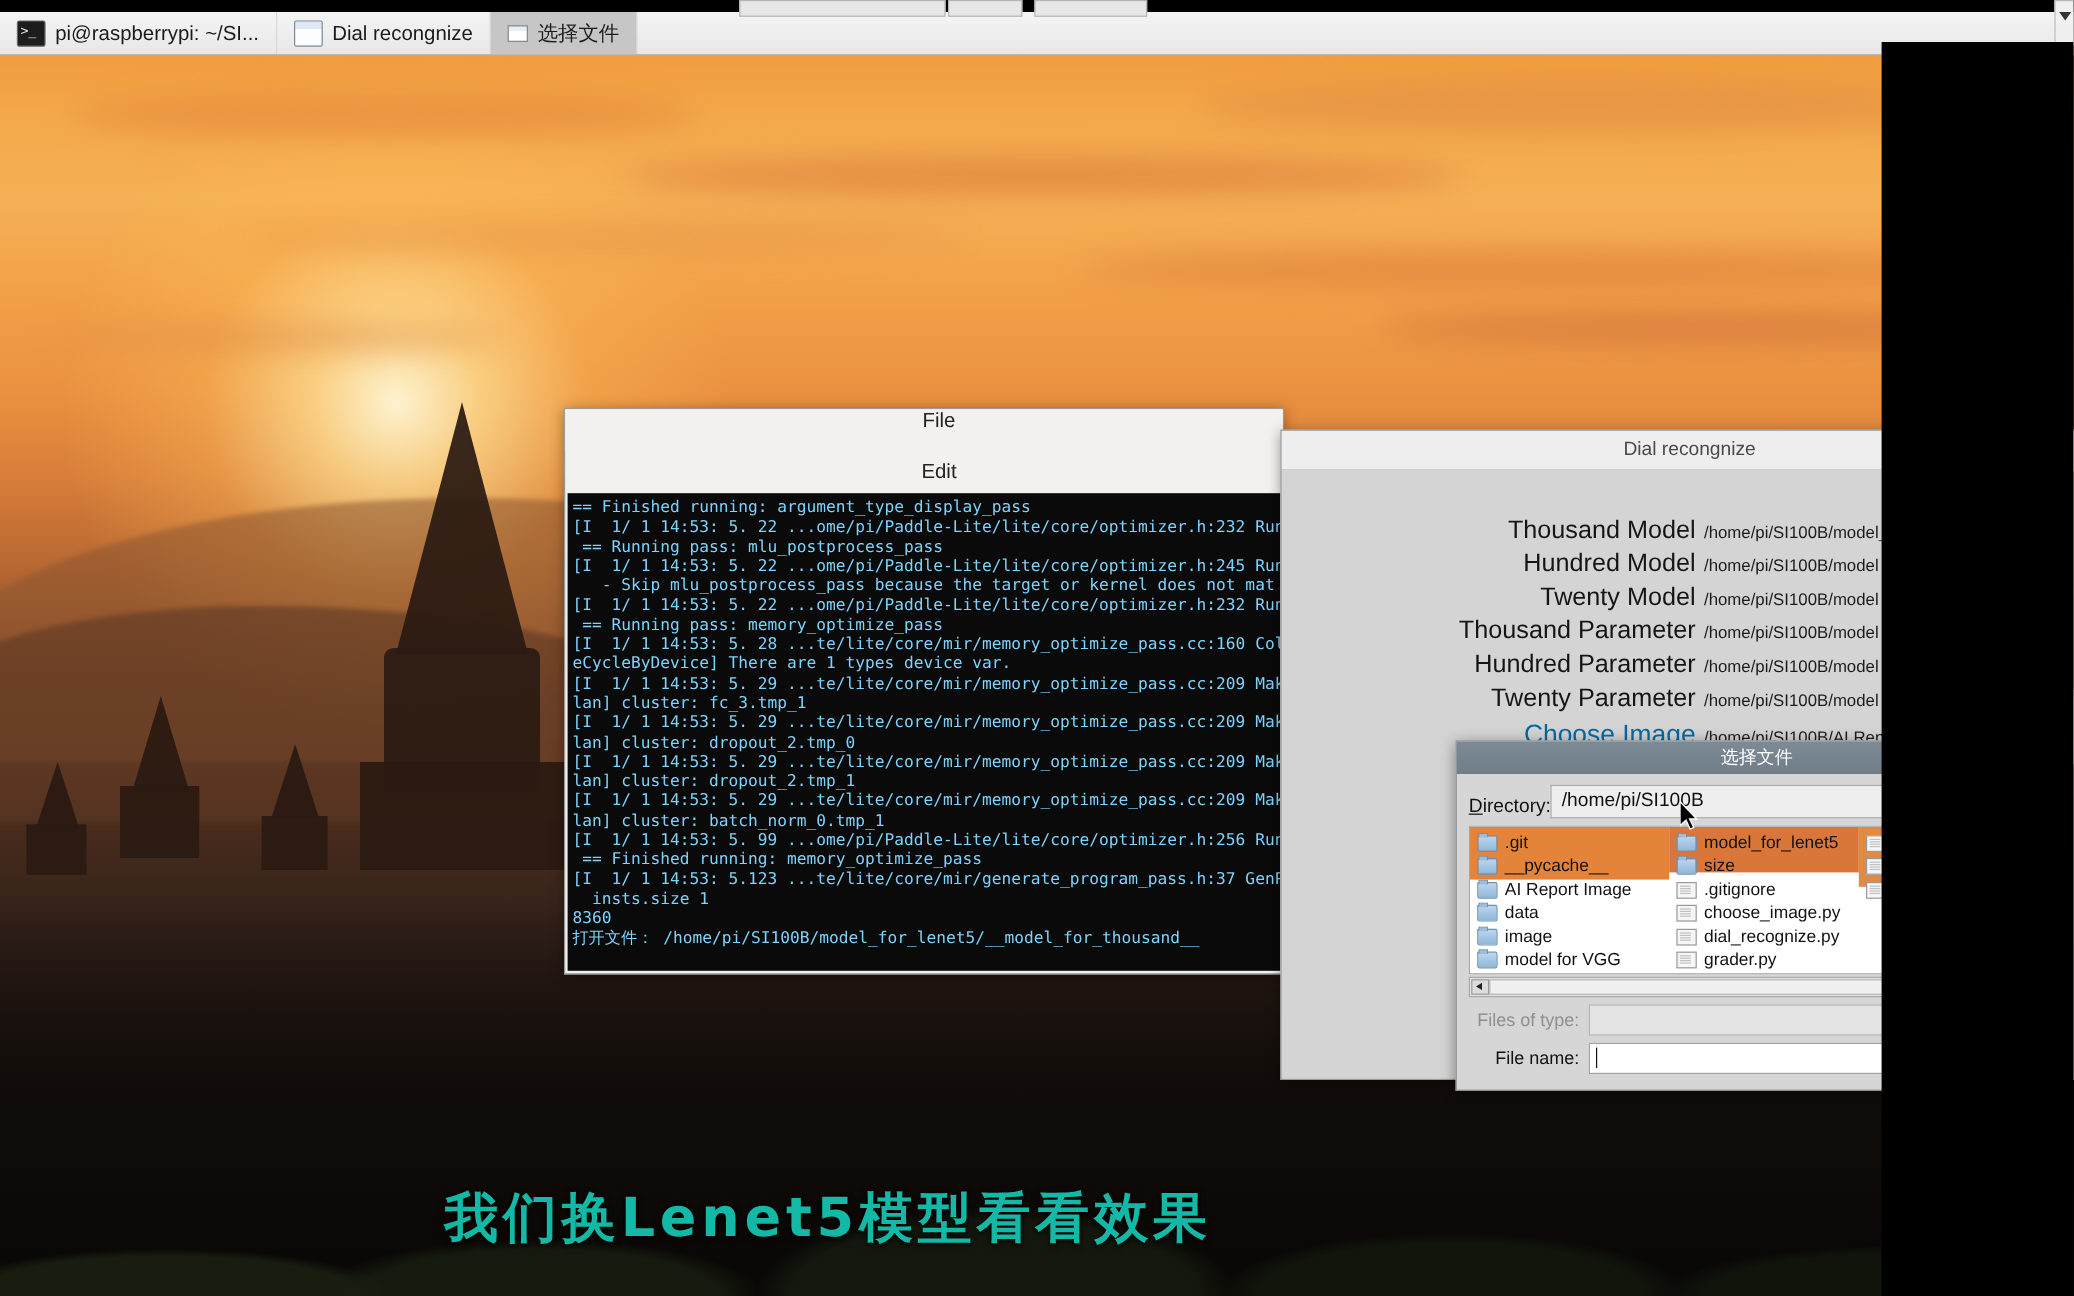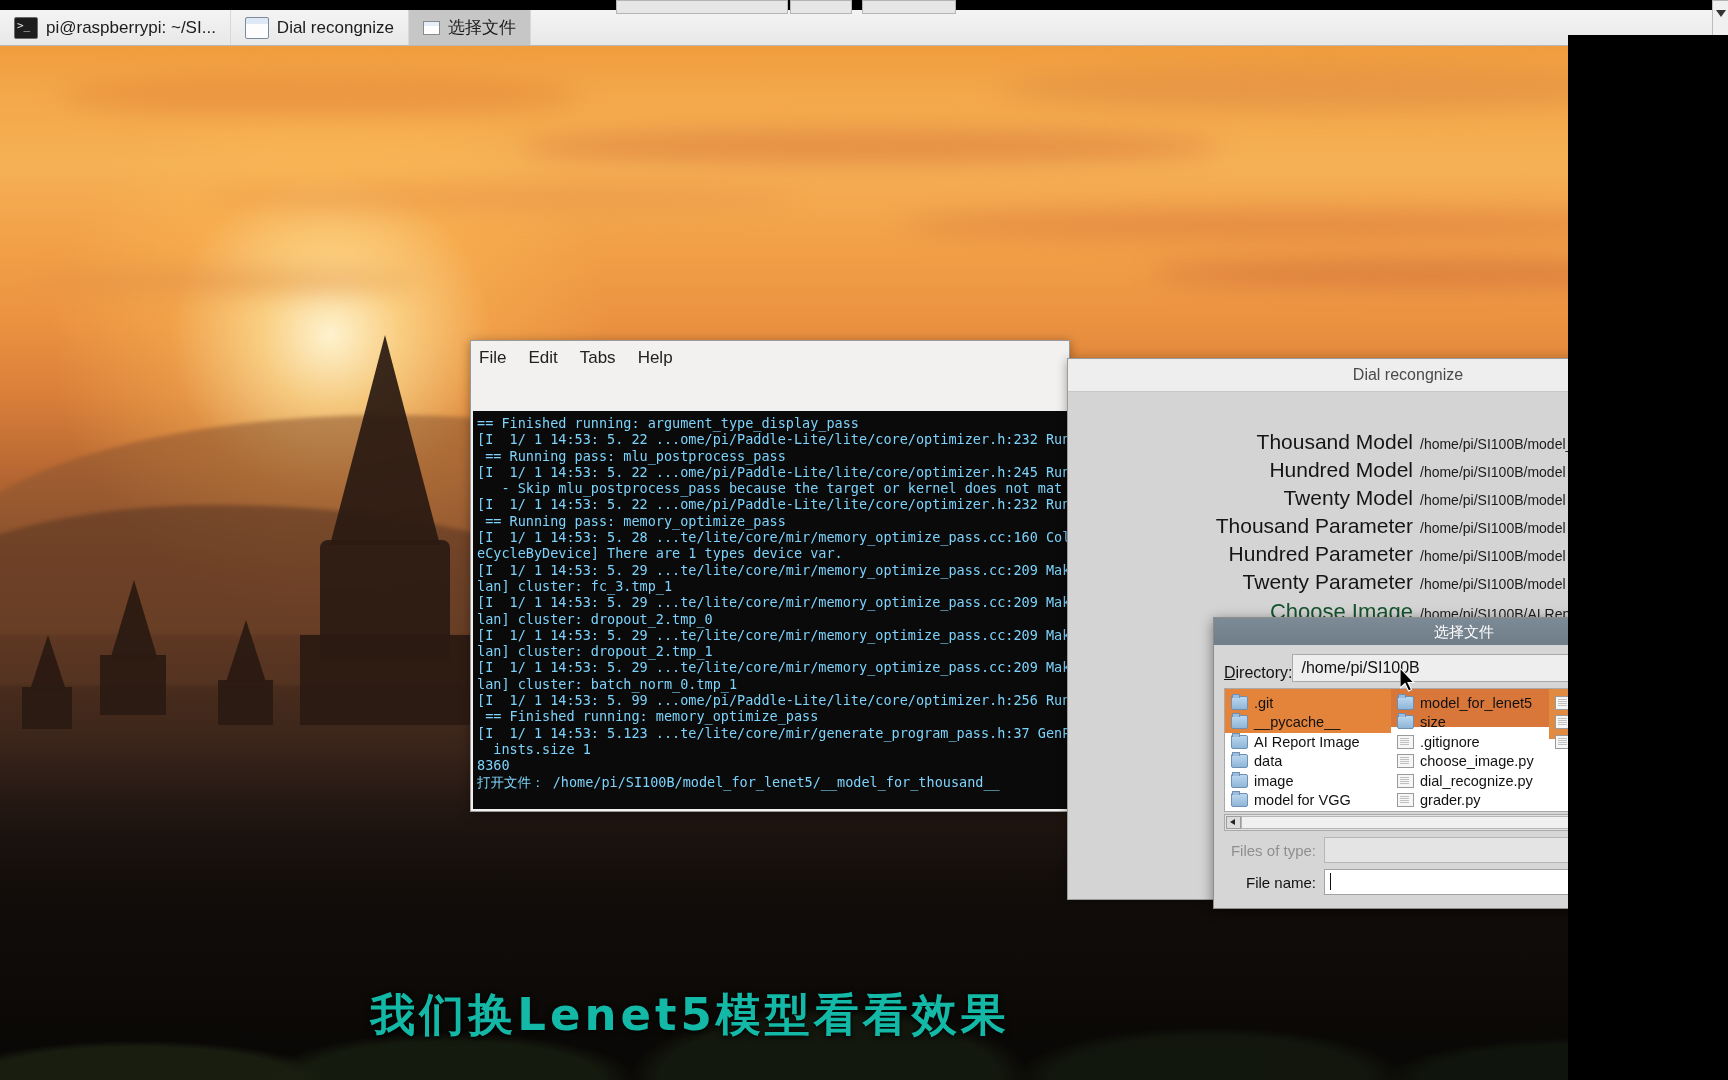--- a/index.html
+++ b/index.html
@@ -99,22 +99,22 @@
     box-shadow:0 2px 10px rgba(0,0,0,.35);
     font-family:"Liberation Sans", sans-serif;
   }
   #term-title{
     height:36px;line-height:36px;text-align:center;
     font-size:16px;color:#3a3a3a;background:#f2f1f0;
     position:relative;
   }
   #term-ctrls{position:absolute;right:8px;top:0;height:36px;display:flex;align-items:center;gap:12px;color:#444;font-size:13px;}
   #term-menu{
-    height:34px;display:flex;align-items:center;gap:22px;padding-left:8px;
-    font-size:17px;color:#222;background:#f2f1f0;
+    height:34px;display:flex;align-items:center;gap:22px;padding-left:25px;
+    font-size:17px;color:#222;background:#f2f1f0;flex-direction:column;
   }
   #term-menu span{cursor:default;}
   #term-body{
     position:absolute;left:2px;top:70px;right:2px;bottom:2px;
     background:#0a0a0a;color:#7dd3fc;
     font-family:"DejaVu Sans Mono","Liberation Mono",monospace;
     font-size:13.5px;line-height:16.3px;
     padding:4px 0 0 4px;overflow:hidden;white-space:pre;
   }
   #term-body .ln{display:block;}
@@ -134,21 +134,21 @@
   .dial-row{
     display:flex;align-items:baseline;justify-content:flex-start;
     padding:2px 0 2px 0;white-space:nowrap;
   }
   .dial-label{
     width:345px;text-align:right;font-size:21px;color:#151515;padding-right:7px;
   }
   .dial-path{font-size:14px;color:#1b1b1b;overflow:hidden;}
   #dial-rows{padding-top:36px;}
   #choose-row{position:absolute;left:0;top:240px;width:100%;display:flex;align-items:baseline;}
-  #choose-label{width:345px;text-align:right;font-size:22px;color:#14532d;padding-right:7px;}
+  #choose-label{width:345px;text-align:right;font-size:22px;color:#0369a1;padding-right:7px;}
   #choose-path{font-size:14px;color:#1b1b1b;}
   
   #thumb{
     position:absolute;right:8px;top:215px;width:90px;height:62px;
     background:linear-gradient(135deg,#3a3a3a,#7d7d7d 45%,#d8d8d8 46%,#efefef);
     border:1px solid #888;
   }
   #thumb::after{
     content:"";position:absolute;left:30%;top:20%;width:40%;height:60%;
     background:radial-gradient(circle,#111 0 40%,rgba(0,0,0,0) 42%);

